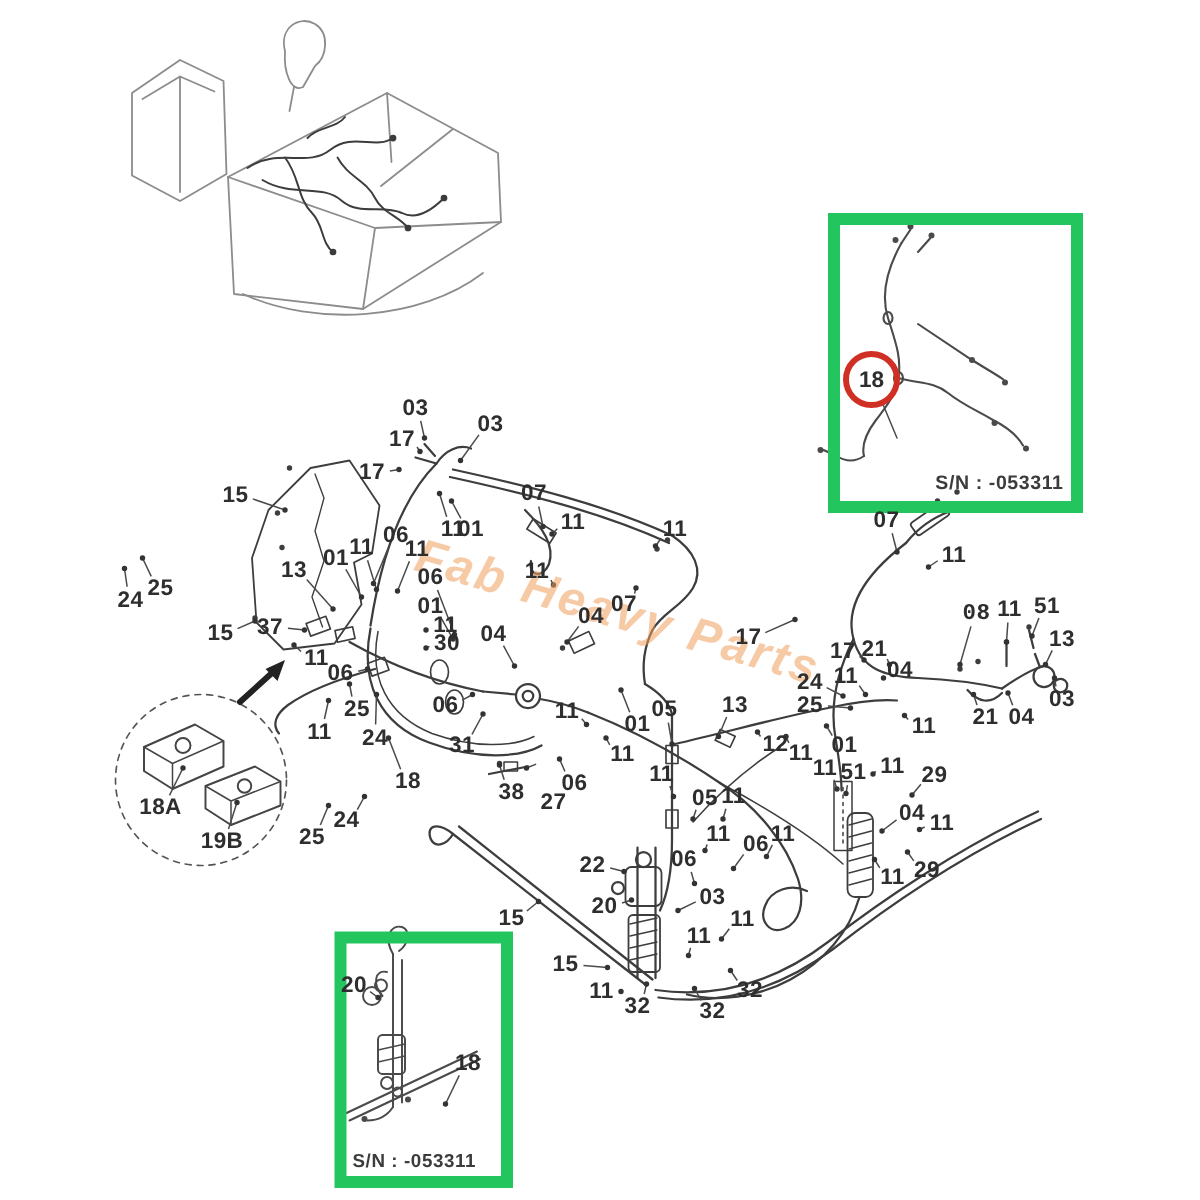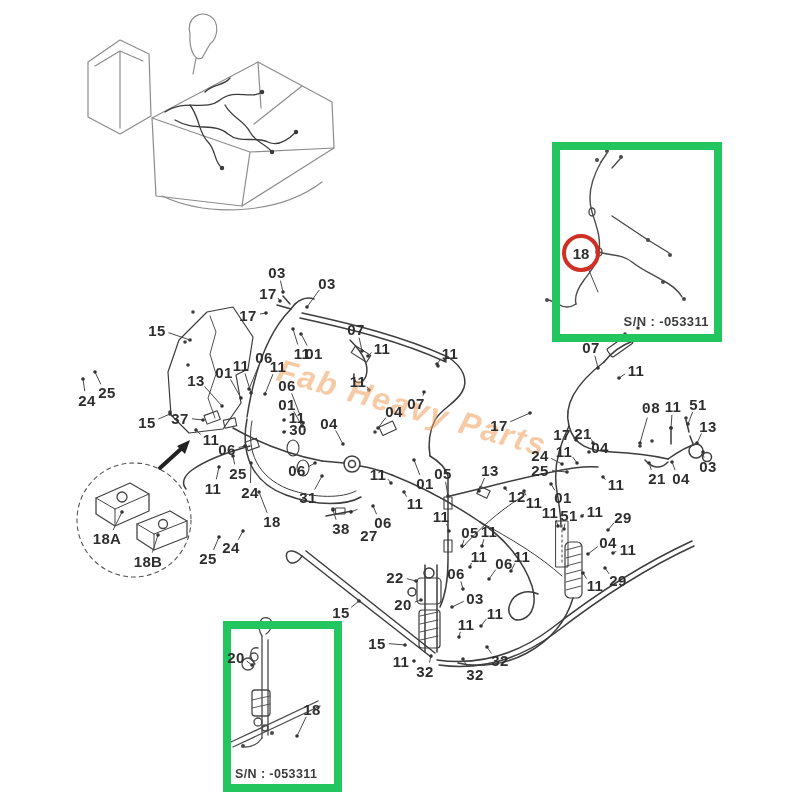--- a/index.html
+++ b/index.html
@@ -431,21 +431,21 @@
       <div class="callout" style="left: 369px; top: 507px; margin-top: 28px;">27</div>
       <div class="callout" style="left: 383px; top: 522px;">06</div>
       <div class="callout" style="left: 329px; top: 423px;">04</div>
       <div class="callout" style="left: 394px; top: 411px;">04</div>
       <div class="callout" style="left: 416px; top: 403px;">07</div>
       <div class="callout" style="left: 378px; top: 474px;">11</div>
       <div class="callout" style="left: 443px; top: 473px;">05</div>
       <div class="callout" style="left: 425px; top: 483px;">01</div>
       <div class="callout" style="left: 415px; top: 503px;">11</div>
       <div class="callout" style="left: 107px; top: 538px;">18A</div>
-      <div class="callout" style="left: 148px; top: 561px;">18B</div>
+      <div class="callout" style="left: 148px; top: 561px;">19B</div>
       <div class="callout" style="left: 231px; top: 547px;">24</div>
       <div class="callout" style="left: 208px; top: 558px;">25</div>
       <div class="callout" style="left: 395px; top: 577px; text-align: center;">22</div>
       <div class="callout" style="left: 403px; top: 604px;">20</div>
       <div class="callout" style="left: 475px; top: 598px;">03</div>
       <div class="callout" style="left: 495px; top: 613px;">11</div>
       <div class="callout" style="left: 466px; top: 624px;">11</div>
       <div class="callout" style="left: 341px; top: 612px;">15</div>
       <div class="callout" style="left: 377px; top: 643px;">15</div>
       <div class="callout" style="left: 401px; top: 661px;">11</div>

